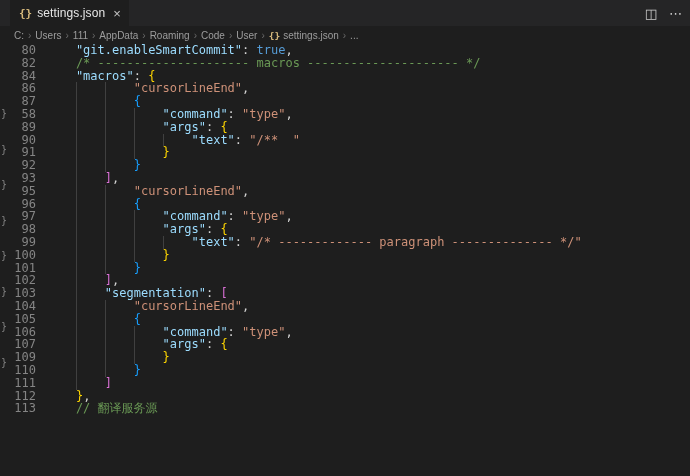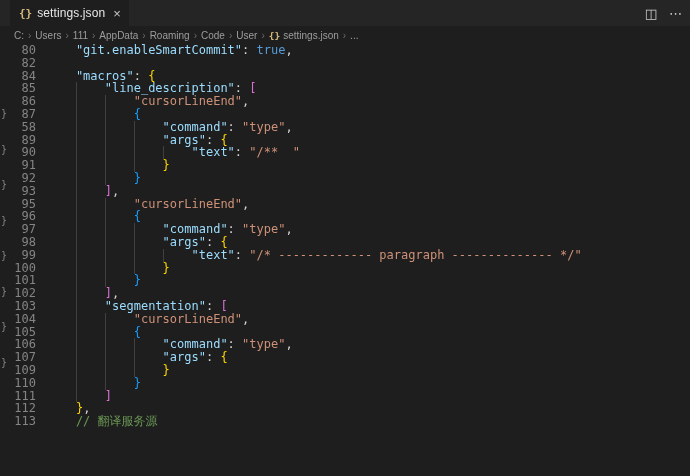--- a/index.html
+++ b/index.html
@@ -82,28 +82,25 @@
     </div>
 
   <div class="editor">
     <div>
         <div class="row">
           <span class="gutter">80</span>
           <span class="code"><span class="indsp" style="width: 4ch;"></span><span class="t-k">"git.enableSmartCommit"</span><span class="t-p">: </span><span class="t-b">true</span><span class="t-p">,</span></span>
         </div>
         <div class="row">
           <span class="gutter">82</span>
+          <span class="code"><span class="indsp" style="width: 4ch;"></span><span class="t-c">/* --------------------- macros --------------------- */</span></span>
         </div>
         <div class="row">
           <span class="gutter">84</span>
           <span class="code"><span class="indsp" style="width: 4ch;"></span><span class="t-k">"macros"</span><span class="t-p">: </span><span class="t-g1">{</span></span>
-        </div>
-        <div class="row">
-          <span class="gutter">85</span>
-          <span class="code"><span class="indsp" style="width: 4ch;"></span><span class="indsp guides" style="width: 4ch;"></span><span class="t-k">"line_description"</span><span class="t-p">: </span><span class="t-g2">[</span></span>
         </div>
         <div class="row">
           <span class="gutter">86</span>
           <span class="code"><span class="indsp" style="width: 4ch;"></span><span class="indsp guides" style="width: 8ch;"></span><span class="t-s">"cursorLineEnd"</span><span class="t-p">,</span></span>
         </div>
         <div class="row">
           <span class="gutter">87</span>
           <span class="code"><span class="indsp" style="width: 4ch;"></span><span class="indsp guides" style="width: 8ch;"></span><span class="t-g3">{</span></span>
         </div>
         <div class="row">

